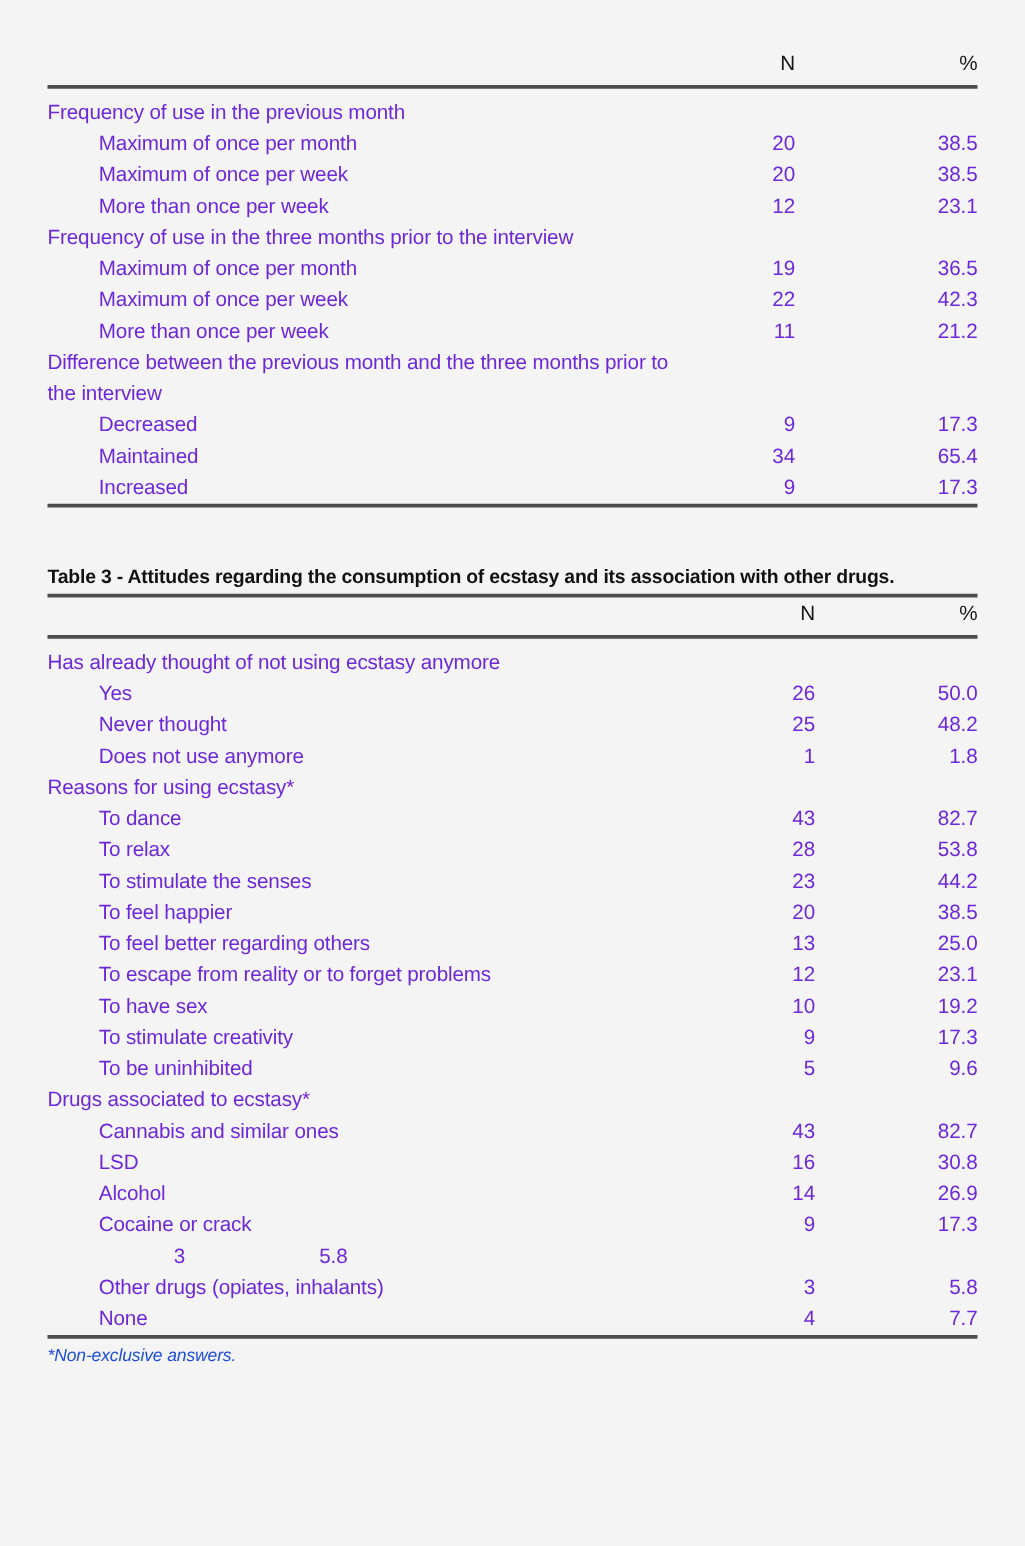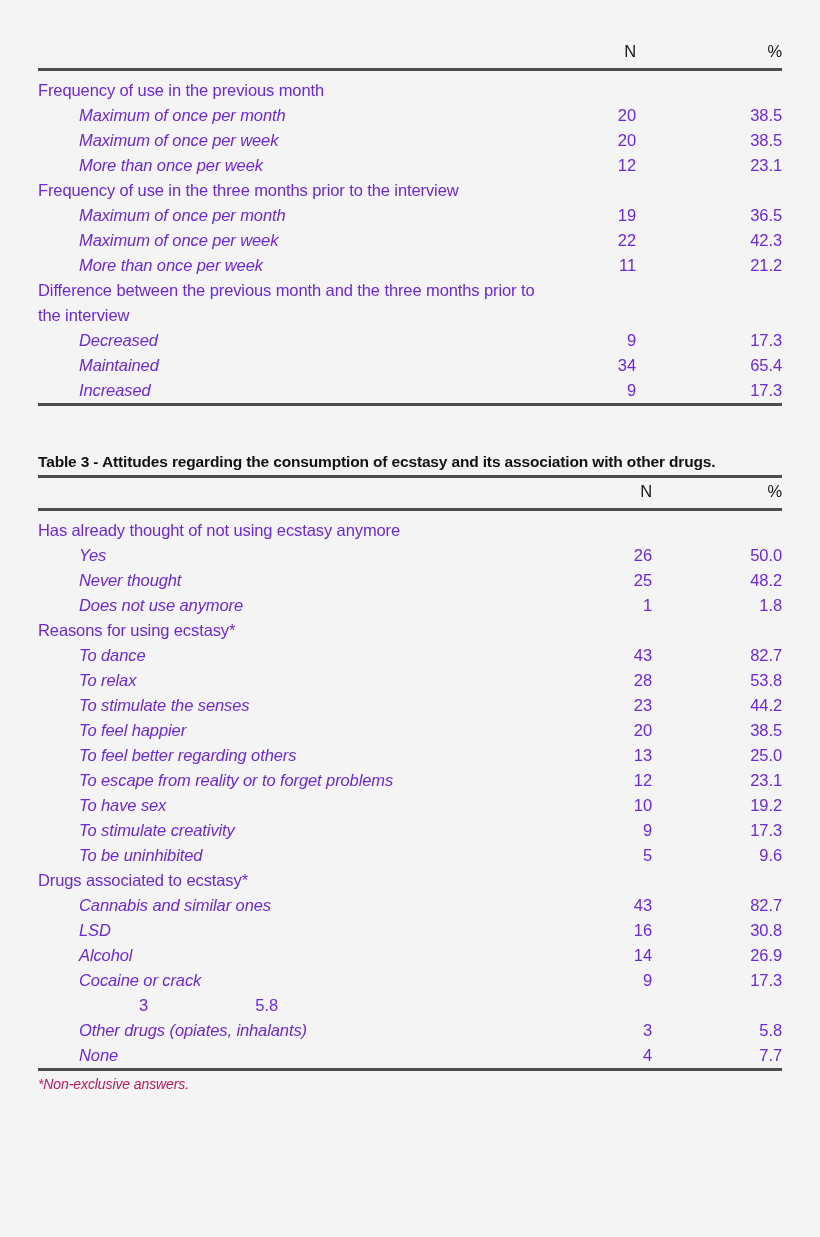--- a/index.html
+++ b/index.html
@@ -51,21 +51,21 @@
     font-size: 16.5px;
     line-height: 25px;
     color: #6d28d9;
     letter-spacing: -0.1px;
   }
   .row .lbl {
     flex: 1 1 auto;
     white-space: normal;
   }
   .row.group > .lbl { padding-left: 0; }
-  .row.item  > .lbl { padding-left: 41px; font-style: italic; }
+  .row.item  > .lbl { padding-left: 41px; }
 
   .row .n,
   .row .p {
     flex: 0 0 auto;
     text-align: right;
     font-variant-numeric: tabular-nums;
   }
 
   
   .t2 .n { width: 86px; }
@@ -80,21 +80,21 @@
   .hdr {
     font-size: 16.5px;
     line-height: 26px;
     color: #161616;
   }
 
   .footnote {
     font-size: 14px;
     font-style: italic;
     line-height: 20px;
-    color: #be185d;
+    color: #1d4ed8;
     padding-top: 3px;
     letter-spacing: -0.1px;
   }
 
   
   #table2 { top: 38px; }
   #table3 { top: 450px; }
 
   .pad-above-rule { height: 4px; }
   .pad-below-rule { height: 7px; }

